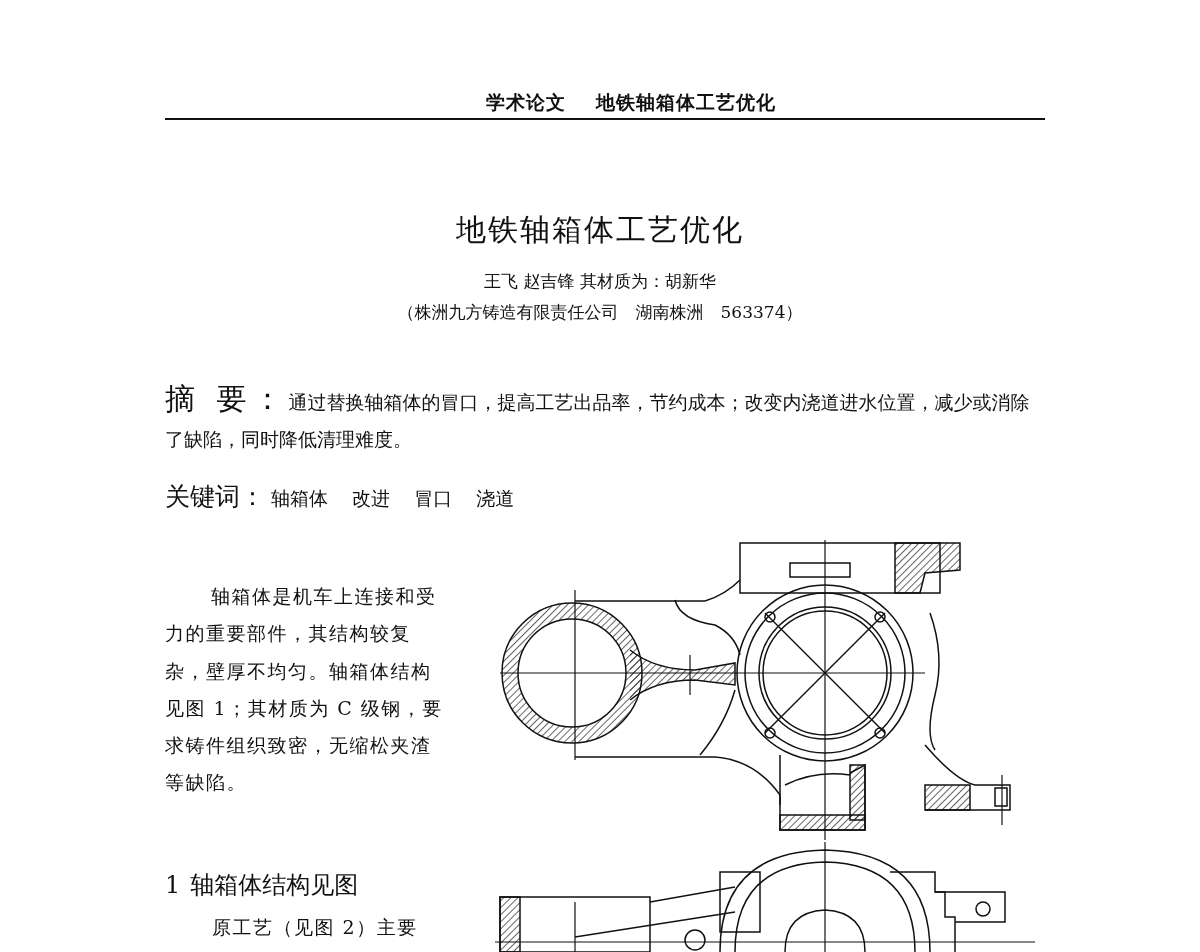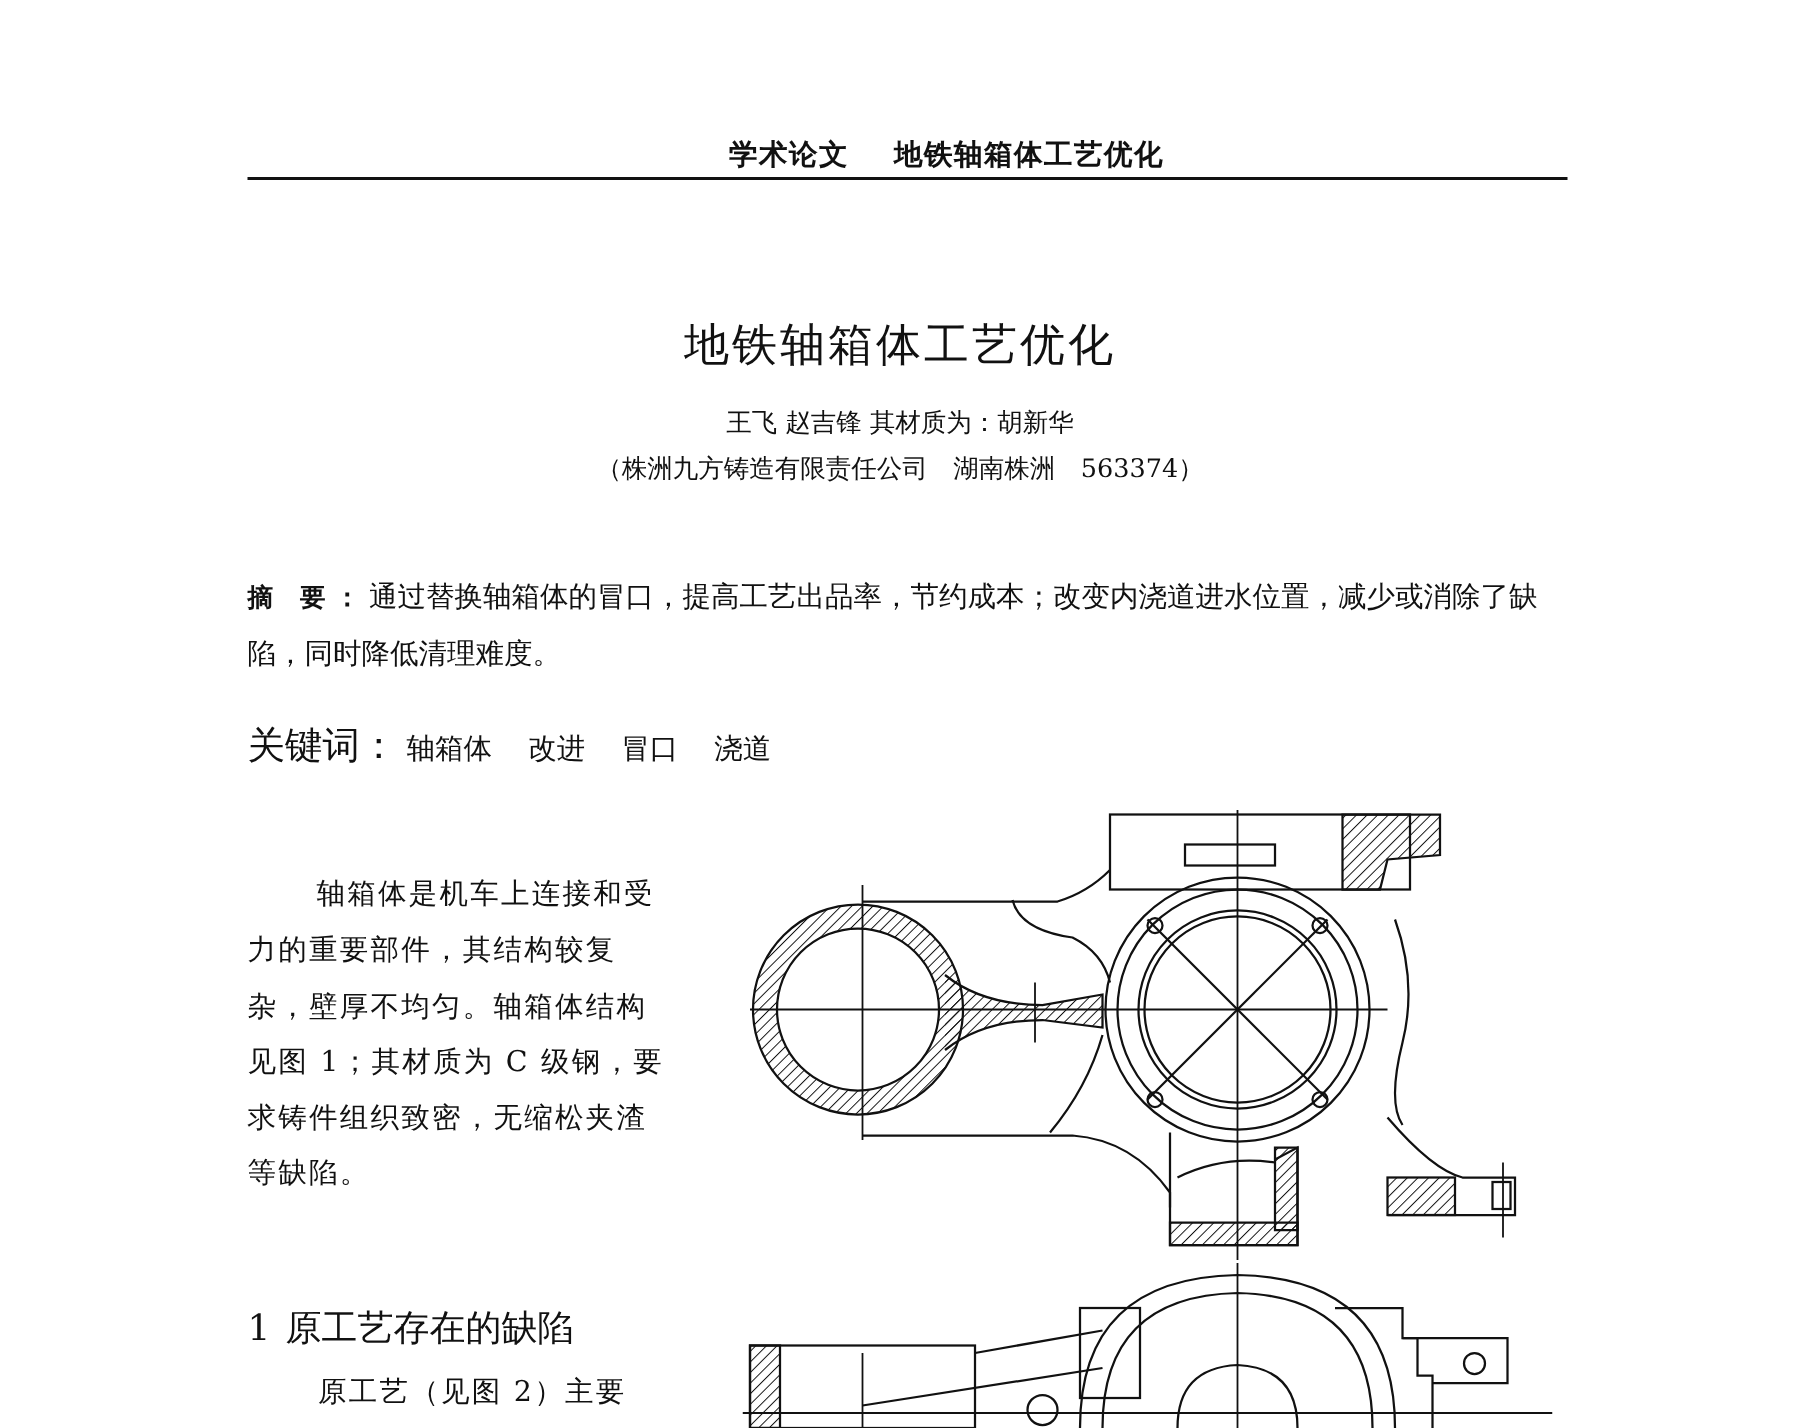--- a/index.html
+++ b/index.html
@@ -7,21 +7,21 @@
          font-family:"DejaVu Serif","Liberation Serif",serif; color:#111; }
   .abs { position:absolute; }
   .running-header { left:0; width:1200px; top:90px; text-align:center; font-size:19px; letter-spacing:1px; font-weight:bold;padding-left:31px; }
   .running-header span.gap { display:inline-block; width:30px; }
   .header-rule { left:165px; top:118px; width:880px; height:2px; background:#111; }
   .title { left:0; width:1200px; top:210px; text-align:center; font-size:30px; letter-spacing:2px; }
   .authors { left:0; width:1200px; top:270px; text-align:center; font-size:17px; }
   .authors span { margin:0 0; }
   .affil { left:0; width:1200px; top:301px; text-align:center; font-size:17px; }
   .abstract { left:165px; top:380px; width:870px; font-size:19px; line-height:37px; }
-  .abstract .lbl { font-size:17px; font-weight:bold; letter-spacing:6px; }
+  .abstract .lbl { font-size:30px; font-weight:normal; letter-spacing:6px; }
   .keywords { left:165px; top:480px; font-size:19px; }
   .keywords .lbl { font-size:25px; }
   .keywords .kw { margin-right:18px; }
   .body-para { left:165px; top:562px; width:280px; font-size:19px; line-height:37.3px; letter-spacing:1.5px; text-indent:46px;margin-top:16px; }
   .section-head { left:165px; top:869px; font-size:24px; }
   .section-head .num { margin-right:10px; }
   .body-para2 { left:212px; top:915px; font-size:19px; letter-spacing:1.5px; }
   .fig1 { left:495px; top:535px; }
   .fig2 { left:495px; top:842px; }
 </style>
@@ -49,21 +49,21 @@
   <span class="lbl">关键词：</span>
   <span class="kw">轴箱体</span>
   <span class="kw">改进</span>
   <span class="kw">冒口</span>
   <span class="kw">浇道</span>
 </div>
 
 <div class="abs body-para">轴箱体是机车上连接和受力的重要部件，其结构较复杂，壁厚不均匀。轴箱体结构见图 1；其材质为 C 级钢，要求铸件组织致密，无缩松夹渣等缺陷。</div>
 
 <div class="abs section-head">
-  <span class="num">1</span><span>原工艺存在的缺陷</span>
+  <span class="num">1</span><span>轴箱体结构见图</span>
 </div>
 <div class="abs body-para2">原工艺（见图 2）主要</div>
 
 <svg class="abs fig1" width="540" height="305" viewBox="0 0 540 305">
   <defs>
     <pattern id="hatch" width="5" height="5" patternUnits="userSpaceOnUse" patternTransform="rotate(45)">
       <line x1="0" y1="0" x2="0" y2="5" stroke="#111" stroke-width="1.3"></line>
     </pattern>
   </defs>
   <g fill="none" stroke="#111" stroke-width="1.5">

